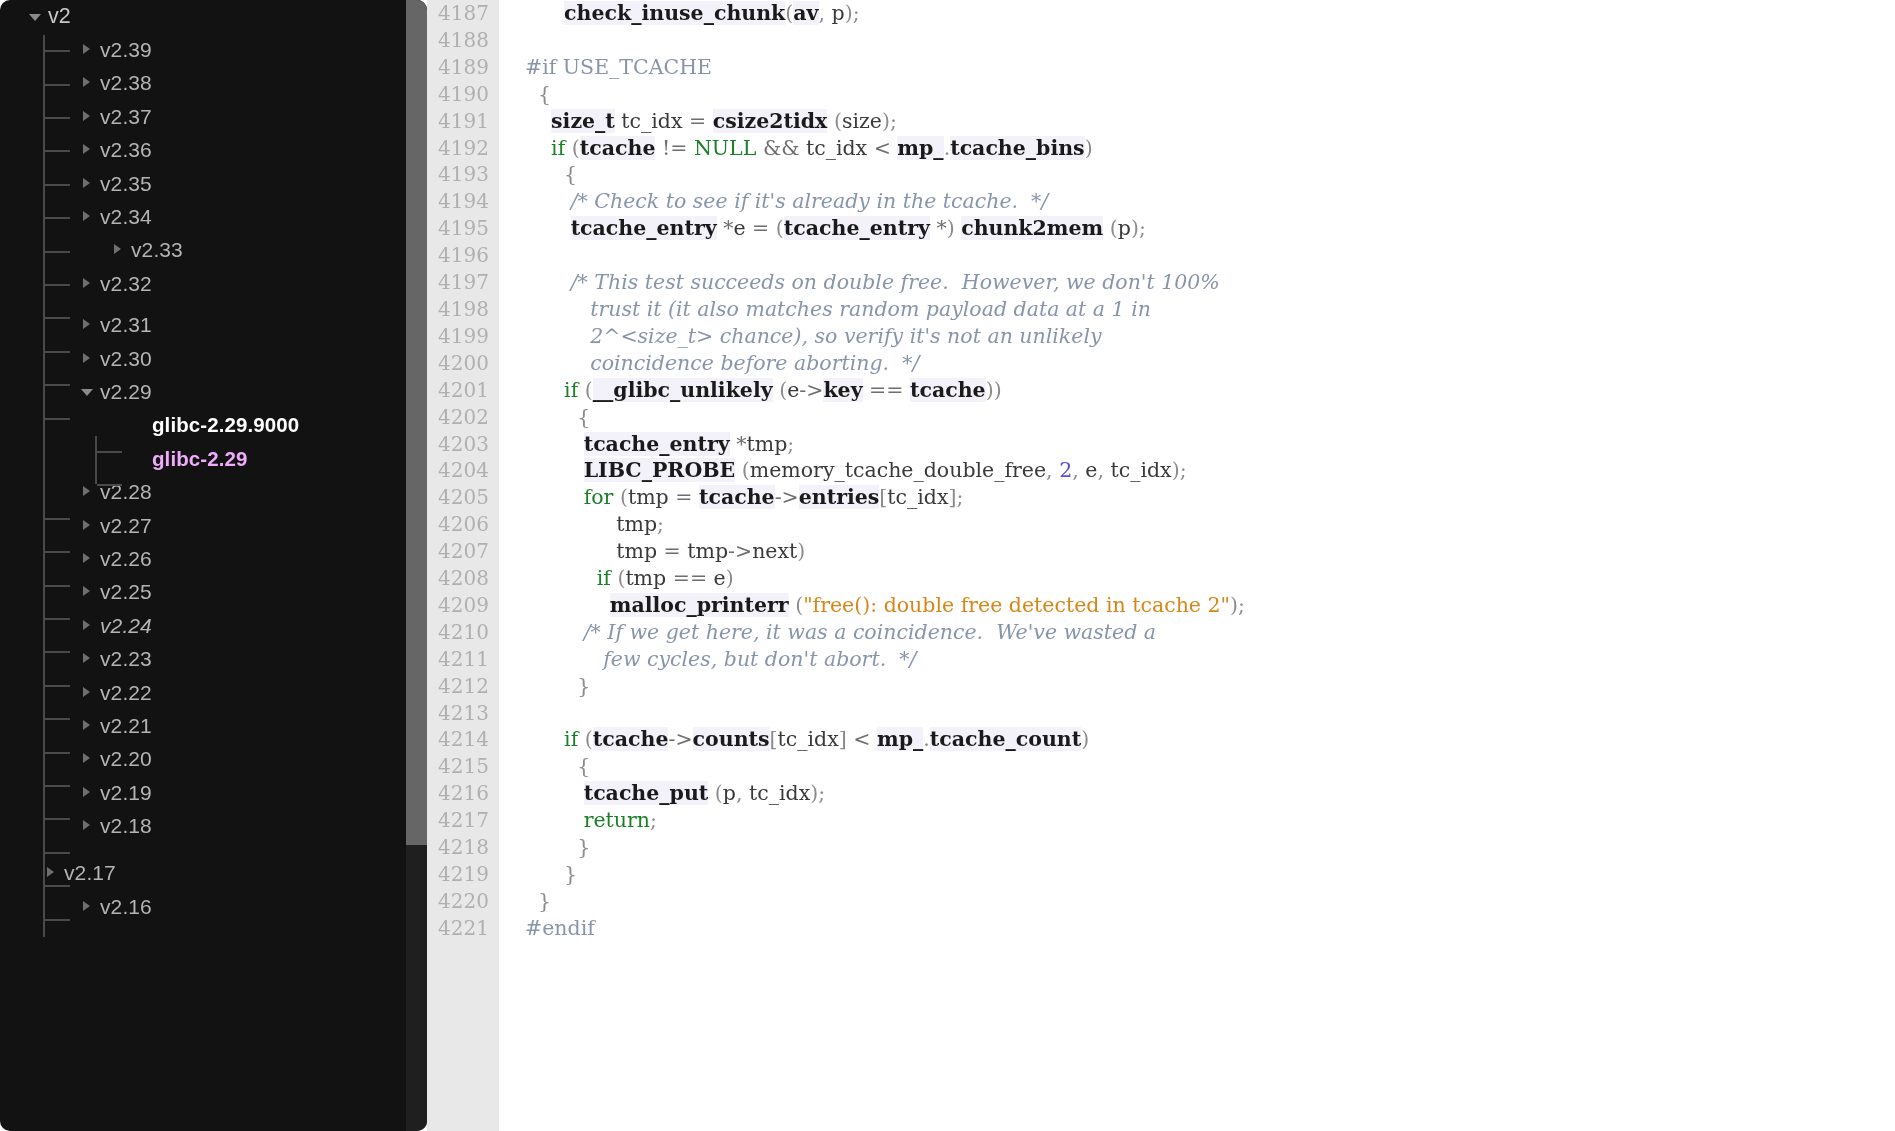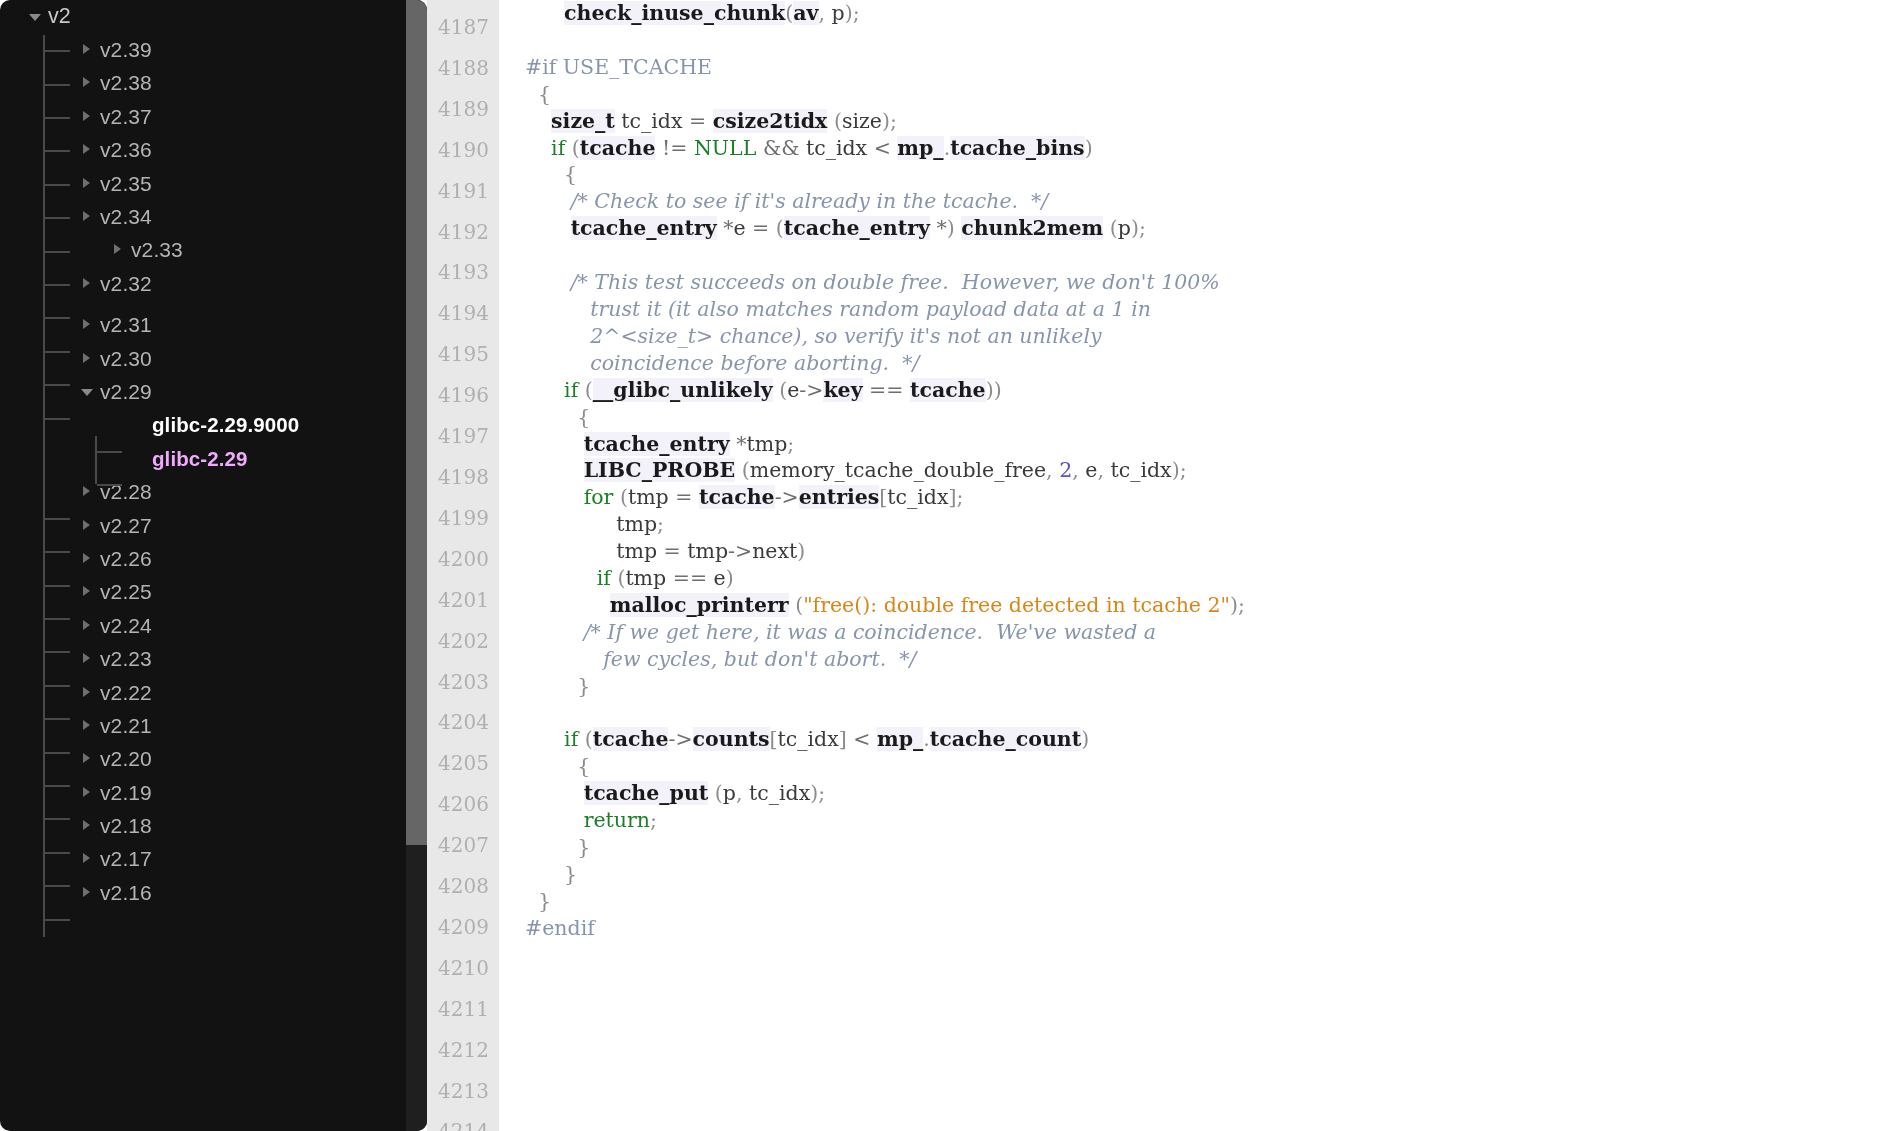--- a/index.html
+++ b/index.html
@@ -100,21 +100,20 @@
   }
   .ln {
     height: 26.92px;
     line-height: 26.92px;
     text-align: right;
     padding-right: 10px;
     font-family: "DejaVu Serif", "Liberation Serif", serif;
     font-size: 20px;
     color: #b0b0b0;
     white-space: nowrap;
-    margin-top: 14px;
   }
   #code {
     flex: 1 1 auto;
     height: 100%;
     padding-left: 26px;
     background: #ffffff;
     overflow: hidden;
   }
   .cl {
     height: 26.92px;
@@ -207,21 +206,21 @@
           <span class="label">v2.27</span>
         </div>
         <div class="node" style="padding-left: 80px;">
           <span class="twisty closed"></span>
           <span class="label">v2.26</span>
         </div>
         <div class="node" style="padding-left: 80px;">
           <span class="twisty closed"></span>
           <span class="label">v2.25</span>
         </div>
-        <div class="node" style="padding-left: 80px;">
+        <div class="node" style="padding-left: 80px; font-style: italic;">
           <span class="twisty closed"></span>
           <span class="label">v2.24</span>
         </div>
         <div class="node" style="padding-left: 80px;">
           <span class="twisty closed"></span>
           <span class="label">v2.23</span>
         </div>
         <div class="node" style="padding-left: 80px;">
           <span class="twisty closed"></span>
           <span class="label">v2.22</span>
@@ -235,21 +234,21 @@
           <span class="label">v2.20</span>
         </div>
         <div class="node" style="padding-left: 80px;">
           <span class="twisty closed"></span>
           <span class="label">v2.19</span>
         </div>
         <div class="node" style="padding-left: 80px;">
           <span class="twisty closed"></span>
           <span class="label">v2.18</span>
         </div>
-        <div class="node" style="padding-left: 80px;">
+        <div class="node" style="padding-left: 44px; margin-top: 14px;">
           <span class="twisty closed"></span>
           <span class="label">v2.17</span>
         </div>
         <div class="node" style="padding-left: 80px;">
           <span class="twisty closed"></span>
           <span class="label">v2.16</span>
         </div>
       </div>
     <div id="sb-track">
       <div id="sb-thumb"></div>

